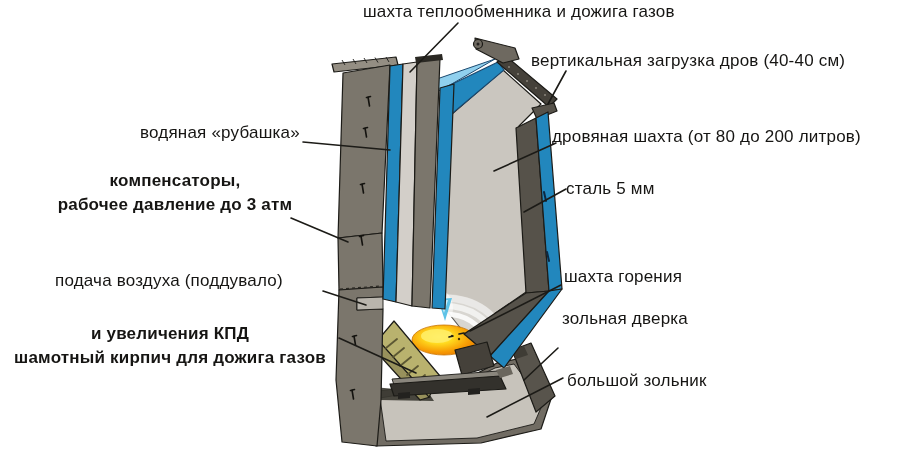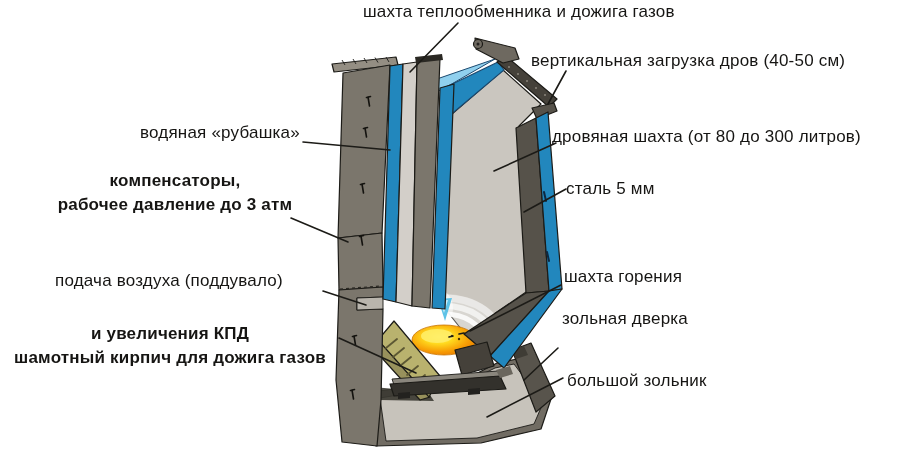--- a/index.html
+++ b/index.html
@@ -165,22 +165,22 @@
       <line x1="558" y1="348" x2="524" y2="380"></line>
       <line x1="563" y1="378" x2="487" y2="417"></line>
       <line x1="303" y1="142" x2="390" y2="150"></line>
       <line x1="291" y1="218" x2="348" y2="242"></line>
       <line x1="323" y1="291" x2="366" y2="305"></line>
       <line x1="339" y1="338" x2="416" y2="373"></line>
     </g>
   </svg>
 
   <div class="lbl" style="left:363px;top:1px;">шахта теплообменника и дожига газов</div>
-  <div class="lbl" style="left:531px;top:50px;">вертикальная загрузка дров (40-50 см)</div>
-  <div class="lbl" style="left:552px;top:126px;">дровяная шахта (от 80 до 300 литров)</div>
+  <div class="lbl" style="left:531px;top:50px;">вертикальная загрузка дров (40-40 см)</div>
+  <div class="lbl" style="left:552px;top:126px;">дровяная шахта (от 80 до 200 литров)</div>
   <div class="lbl" style="left:566px;top:178px;">сталь 5 мм</div>
   <div class="lbl" style="left:564px;top:266px;">шахта горения</div>
   <div class="lbl" style="left:562px;top:308px;">зольная дверка</div>
   <div class="lbl" style="left:567px;top:370px;">большой зольник</div>
   <div class="lbl" style="left:140px;top:122px;">водяная «рубашка»</div>
 
   <div class="lbl-block" style="left:46px;top:169px;width:258px;text-align:center;">
     <div>компенсаторы,</div>
     <div>рабочее давление до 3 атм</div>
   </div>

